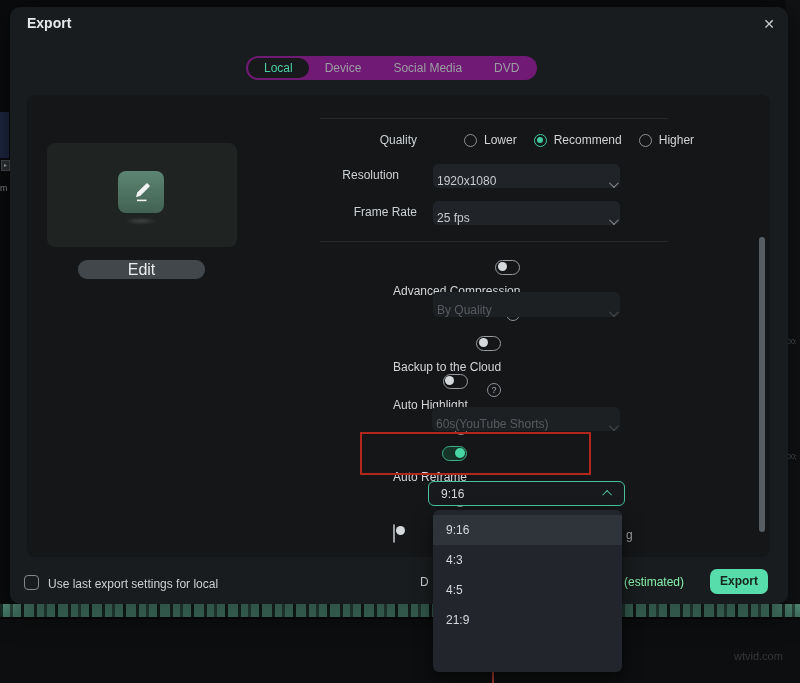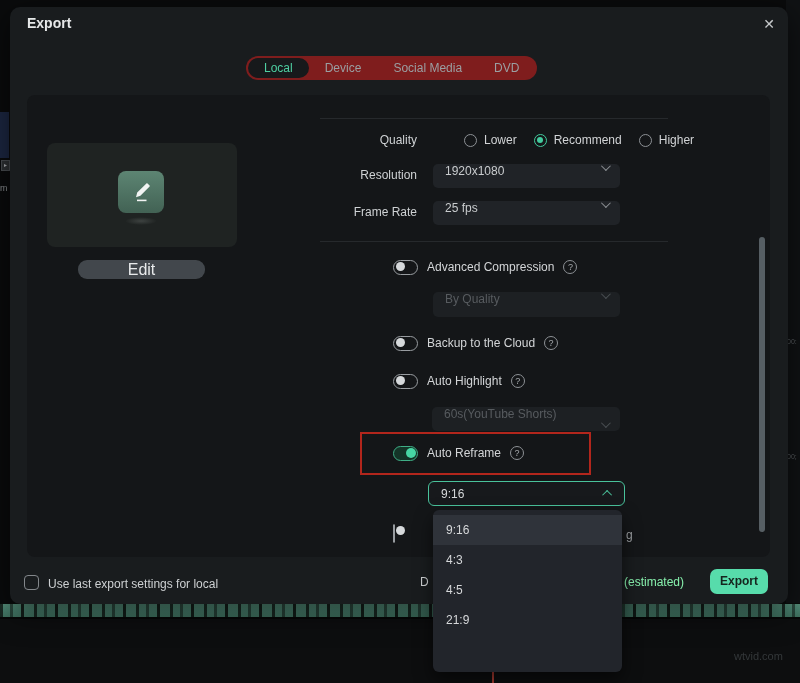--- a/index.html
+++ b/index.html
@@ -36,21 +36,21 @@
     left:10px; top:7px; width:778px; height:597px;
     background:#191c1e; border-radius:10px; z-index:10;
     box-shadow:0 8px 30px rgba(0,0,0,.6);
   }
   #dlg-title { left:17px; top:8px; font-size:14px; font-weight:bold; color:#e6e8e9; }
   #dlg-close { left:748px; top:6px; width:22px; height:22px; font-size:14px; color:#c6c9cb; text-align:center; line-height:22px; cursor:default; }
 
   
   #tabbar {
     left:236px; top:49px; height:24px;
-    background:#7f1d1d; border-radius:12px;
+    background:#701a75; border-radius:12px;
     display:flex; align-items:center; padding:2px;
   }
   .tab { font-size:12px; color:#9b9fa2; padding:0 16px; height:20px; line-height:20px; border-radius:10px; white-space:nowrap; }
   .tab.active { background:#17191b; color:#4ecfa2; }
 
   
   #panel { left:17px; top:88px; width:743px; height:462px; background:#141618; border-radius:8px; }
 
   
   #thumb-box { left:20px; top:48px; width:190px; height:104px; background:#1f2322; border-radius:8px; }
@@ -72,47 +72,47 @@
   .row-label { width:140px; text-align:right; font-size:12px; color:#cfd2d4; }
   #quality-row { left:250px; top:38px; display:flex; align-items:center;gap:32px; }
   #quality-opts { display:flex; align-items:center; gap:17px; margin-left:15px; }
   .radio-item { display:flex; align-items:center; gap:7px; font-size:12px; color:#d2d4d6; }
   .radio { width:13px; height:13px; border-radius:50%; border:1.5px solid #8d9195; background:transparent; position:relative; }
   .radio.sel { border-color:#43cb9e; }
   .radio.sel::after { content:""; position:absolute; left:2.5px; top:2.5px; width:6px; height:6px; border-radius:50%; background:#43cb9e; }
 
   .field {
     background:#202327; border-radius:5px; height:24px;
-    display:flex; align-items:flex-start; padding:0 12px;
+    display:flex; align-items:flex-end; padding:0 4px;
     font-size:12px; color:#c9ccce; position:absolute;
   }
   .field .chev { margin-left:auto; }
   .field.disabled { background:#1d2023; color:#575b5f; }
   .chev-down { width:7px; height:7px; border-right:1.5px solid #8b8f93; border-bottom:1.5px solid #8b8f93; transform:rotate(45deg) translateY(-2px); }
   .disabled .chev-down { border-color:#4a4e52; }
   .chev-up { width:7px; height:7px; border-right:1.5px solid #49c29b; border-bottom:1.5px solid #49c29b; transform:rotate(-135deg) translateY(-2px); }
 
-  #label-res { left:250px; top:73px; position:absolute;text-align:right; }
+  #label-res { left:232px; top:73px; position:absolute;text-align:right; }
   #field-res { left:406px; top:69px; width:187px; }
   #label-fps { left:250px; top:110px; position:absolute; }
   #field-fps { left:406px; top:106px; width:187px; }
 
-  .toggle-row { position:absolute; display:flex; align-items:flex-start; gap:9px; }
+  .toggle-row { position:absolute; display:flex; align-items:flex-end; gap:9px;flex-direction:column; }
   .toggle { width:25px; height:15px; border-radius:8px; border:1.5px solid #989ca0; position:relative; flex:none; }
   .toggle::after { content:""; position:absolute; top:1px; left:1.5px; width:9px; height:9px; border-radius:50%; background:#d6d9db; }
   .toggle.on { border-color:#3fae86; background:#143528; }
   .toggle.on::after { left:auto; right:1.5px; width:10px; height:10px; top:0.5px; background:#47d6a4; }
   .trow-label { font-size:12px; color:#d3d5d7; }
   .help { width:14px; height:14px; border-radius:50%; border:1.3px solid #8d9195; font-size:9px; color:#a6aaad; text-align:center; line-height:12px; flex:none; }
 
   #row-adv { left:366px; top:165px; }
   #field-byq { left:406px; top:197px; width:187px; height:25px; }
   #row-backup { left:366px; top:241px; }
   #row-highlight { left:366px; top:279px; }
-  #field-60s { left:405px; top:312px; width:188px;flex-direction:column; }
+  #field-60s { left:405px; top:312px; width:188px; }
   #row-reframe { left:366px; top:351px; }
   #scrollbar { left:732px; top:142px; width:6px; height:295px; background:#565e63; border-radius:3px; }
 
   
   #red-rect { left:360px; top:432px; width:231px; height:43px; border:2px solid #b2261c; z-index:40; }
 
   
   #aspect-field {
     left:428px; top:481px; width:197px; height:25px;
     background:#17191c; border:1.5px solid #49c29b; border-radius:6px;

